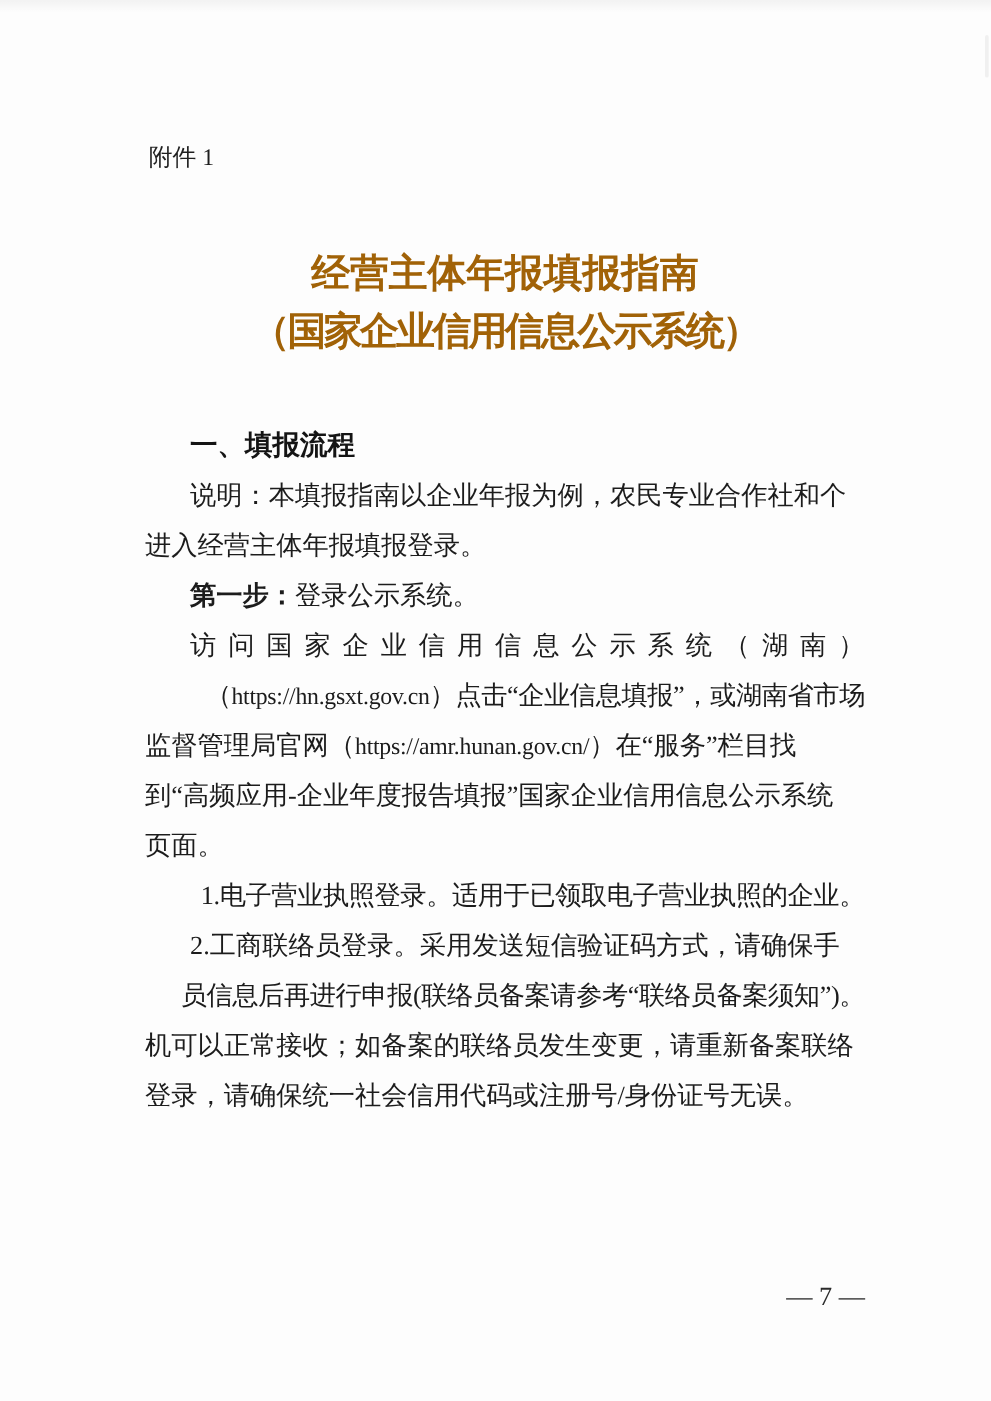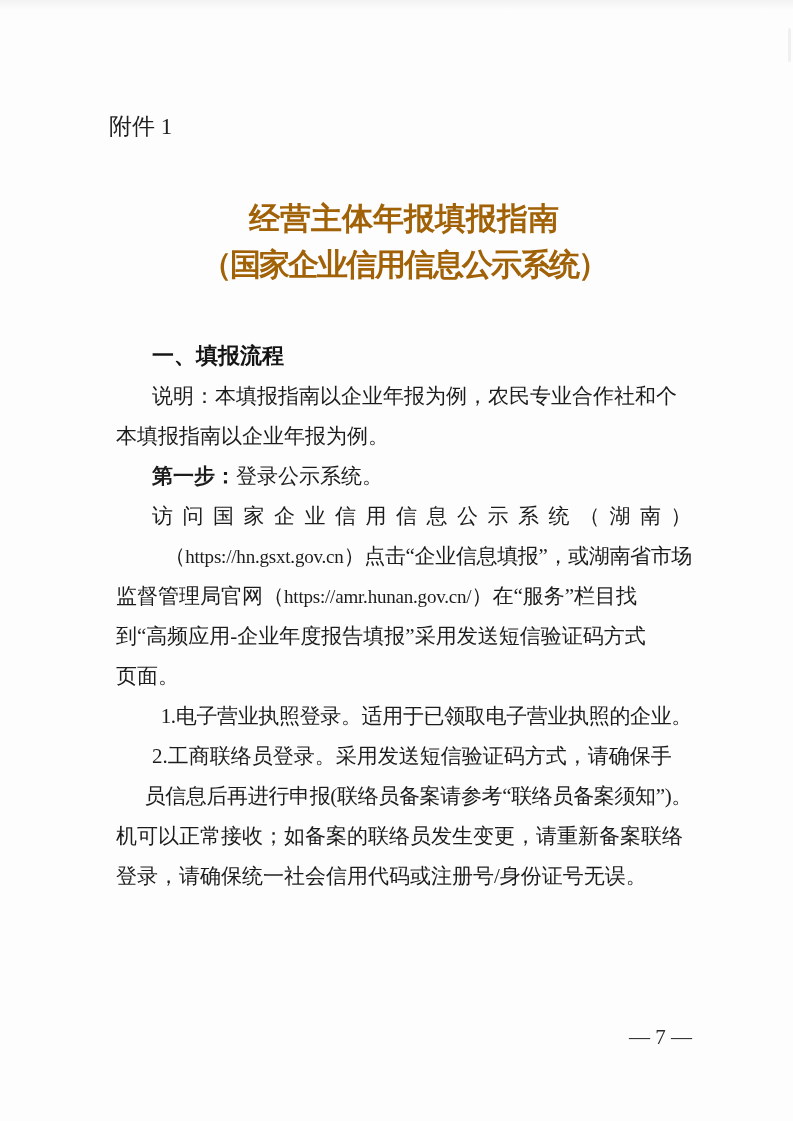--- a/index.html
+++ b/index.html
@@ -13,22 +13,22 @@
   }
   .scan-top {
     position: absolute; top: 0; left: 0; right: 0; height: 10px;
     background: linear-gradient(to bottom, rgba(0,0,0,0.045), rgba(0,0,0,0));
   }
   .scan-edge {
     position: absolute; top: 28px; right: 2px; width: 3px; height: 34px;
     background: rgba(0,0,0,0.05); border-radius: 2px;
   }
   .attachment {
-    position: absolute; left: 109px; top: 112px;
-    font-size: 23px; line-height: 30px;
+    position: absolute; left: 119px; top: 112px;
+    font-size: 19px; line-height: 30px;
   }
   .title-block {
     position: absolute; left: 110px; top: 196px; width: 588px;
     text-align: center; font-weight: 700; font-size: 31px;
     color: #a16207;
   }
   .title-line { height: 46px; line-height: 46px; white-space: nowrap; }
   .title-line.t2 { letter-spacing: -2px; }
   .body-text {
     position: absolute; left: 116px; top: 336px; width: 576px;
@@ -61,26 +61,26 @@
 <div class="attachment">附件 1</div>
 
 <div class="title-block">
   <div class="title-line t1">经营主体年报填报指南</div>
   <div class="title-line t2">（国家企业信用信息公示系统）</div>
 </div>
 
 <div class="body-text">
   <div class="line indent heading">一、填报流程</div>
   <div class="line indent">说明：本填报指南以企业年报为例，农民专业合作社和个</div>
-  <div class="line">本填报指南以企业年报为例。</div>
+  <div class="line">进入经营主体年报填报登录。</div>
   <div class="line indent"><span class="bold-lead">第一步：</span><span>登录公示系统。</span></div>
   <div class="line indent spread">访问国家企业信用信息公示系统（湖南）</div>
   <div class="line tight"><span>（</span><span class="url">https://hn.gsxt.gov.cn</span><span>）点击“企业信息填报”，或湖南省市场</span></div>
   <div class="line"><span>监督管理局官网（</span><span class="url">https://amr.hunan.gov.cn/</span><span>）在“服务”栏目找</span></div>
-  <div class="line">到“高频应用-企业年度报告填报”采用发送短信验证码方式</div>
+  <div class="line">到“高频应用-企业年度报告填报”国家企业信用信息公示系统</div>
   <div class="line">页面。</div>
   <div class="line indent tight">1.电子营业执照登录。适用于已领取电子营业执照的企业。</div>
   <div class="line indent">2.工商联络员登录。采用发送短信验证码方式，请确保手</div>
   <div class="line tight">员信息后再进行申报(联络员备案请参考“联络员备案须知”)。</div>
   <div class="line">机可以正常接收；如备案的联络员发生变更，请重新备案联络</div>
   <div class="line">登录，请确保统一社会信用代码或注册号/身份证号无误。</div>
 </div>
 
 <div class="page-number">— 7 —</div>
 

